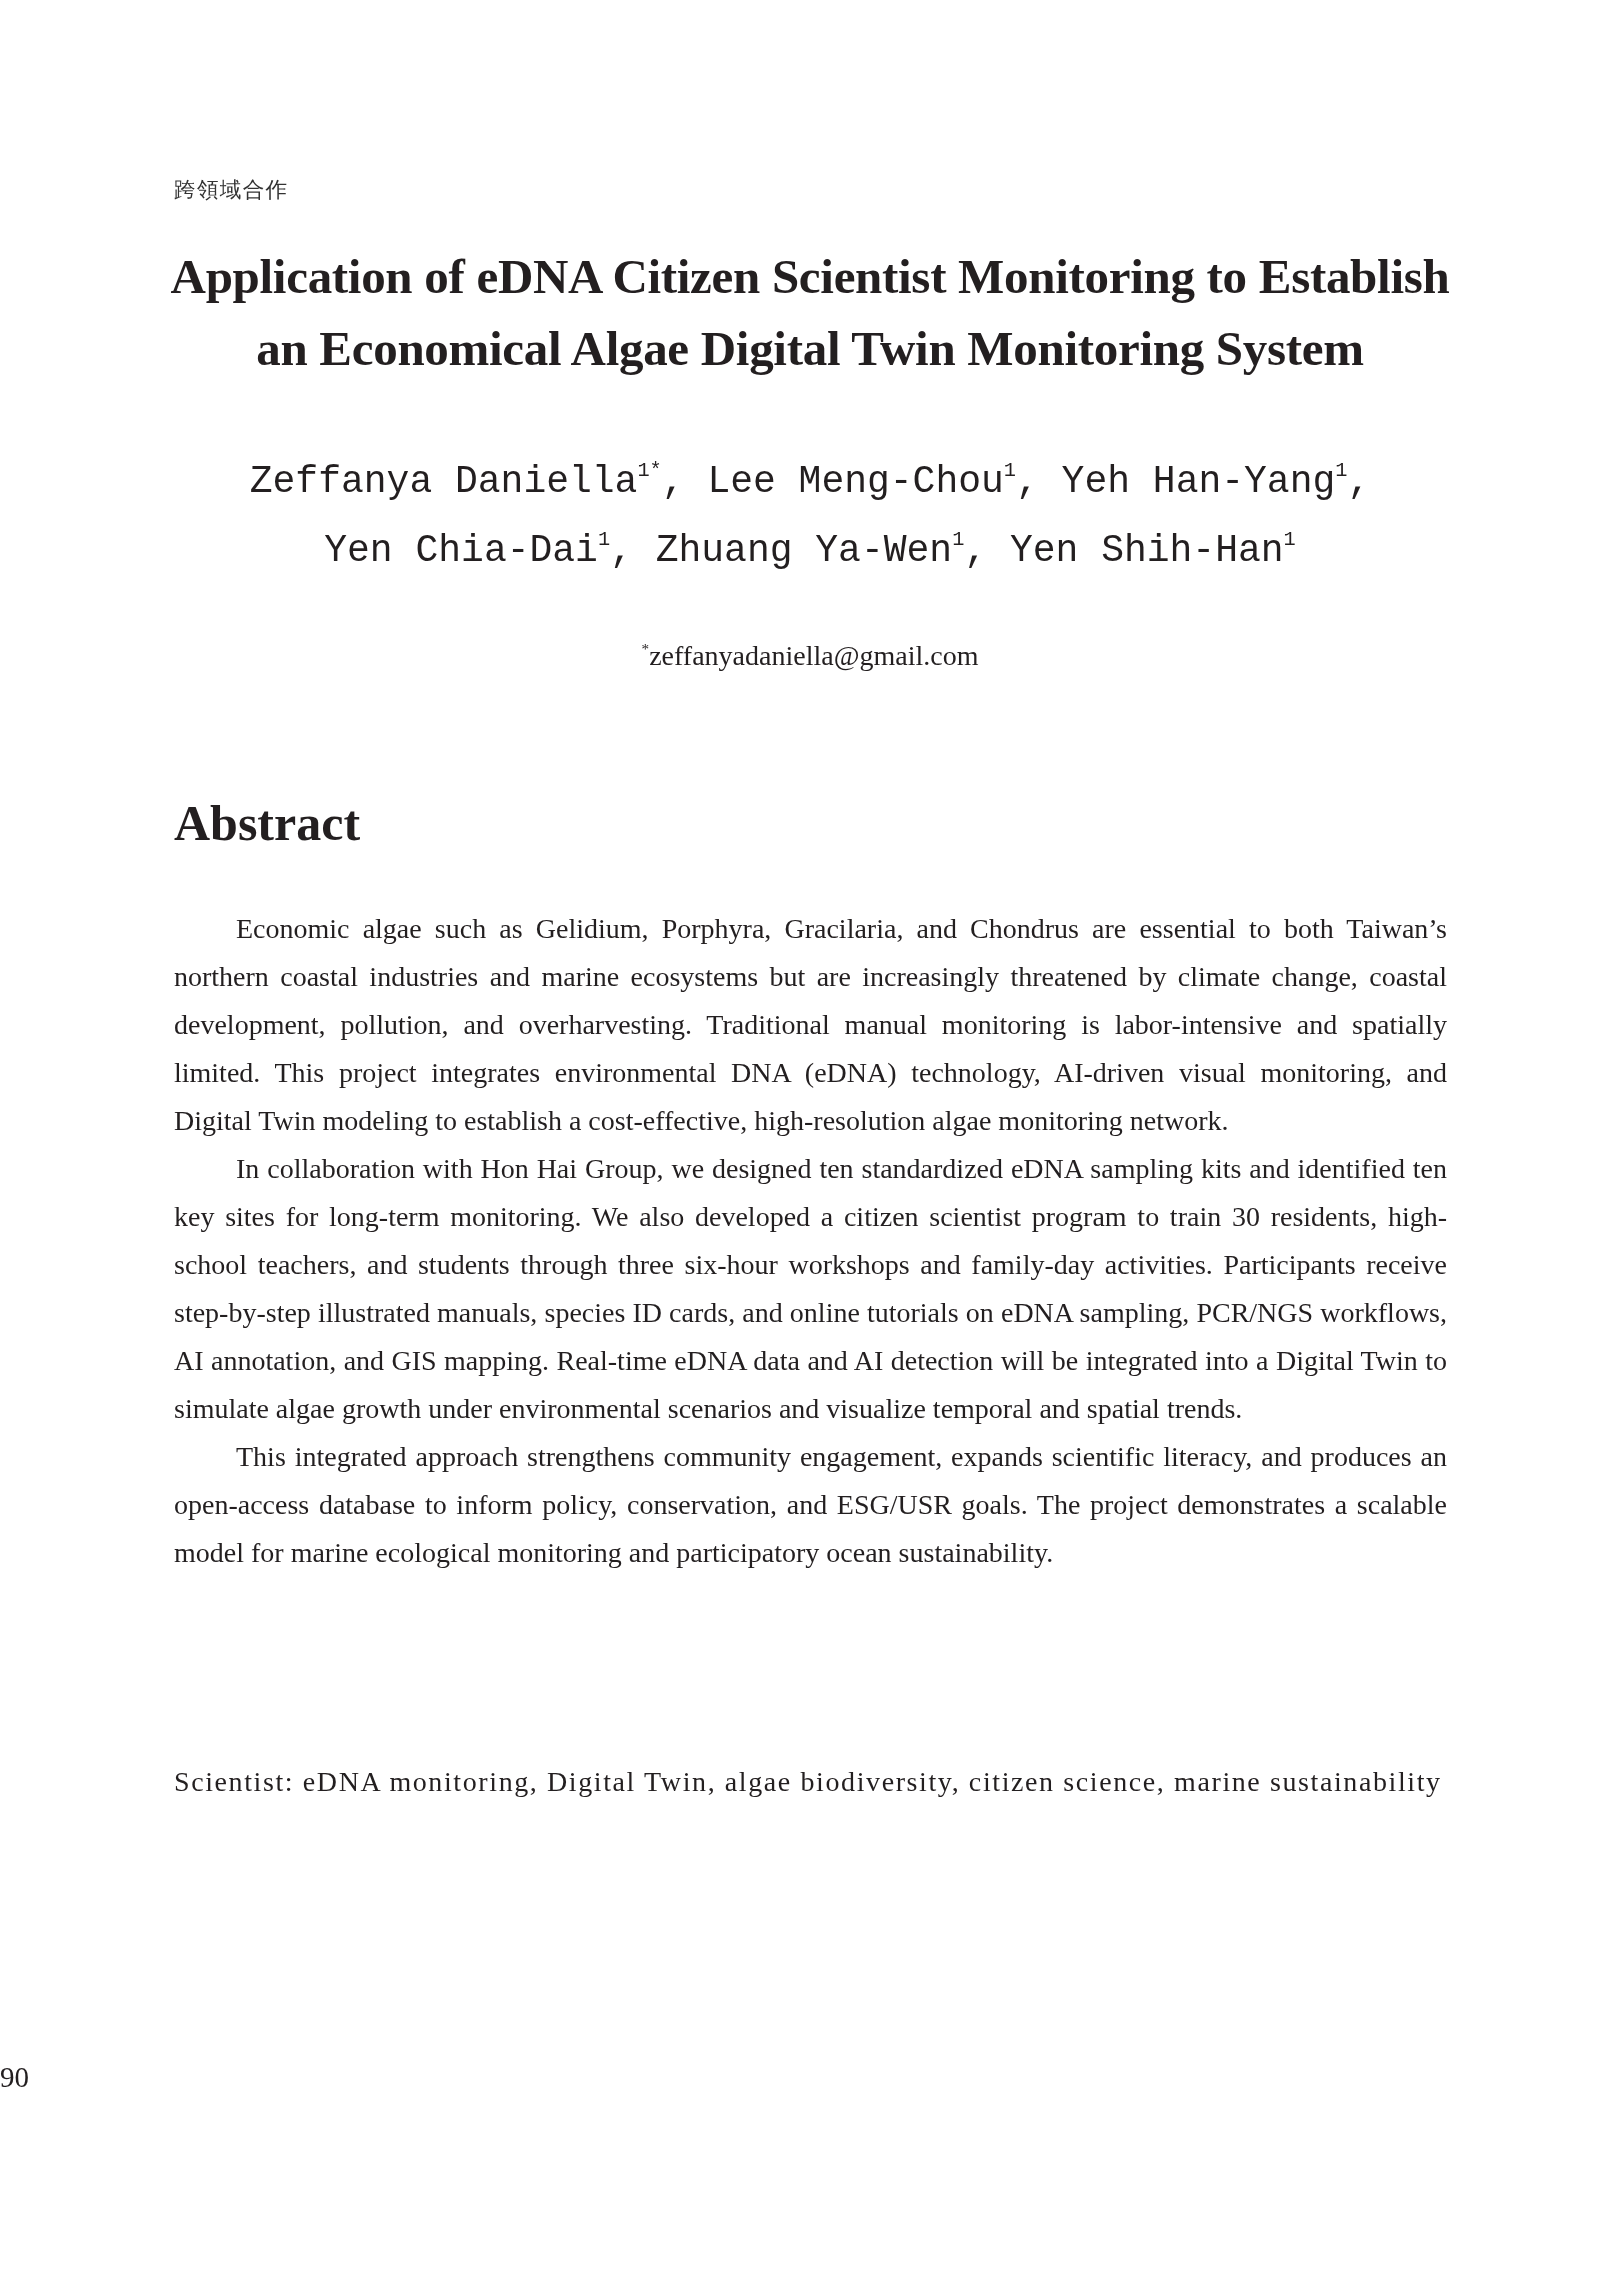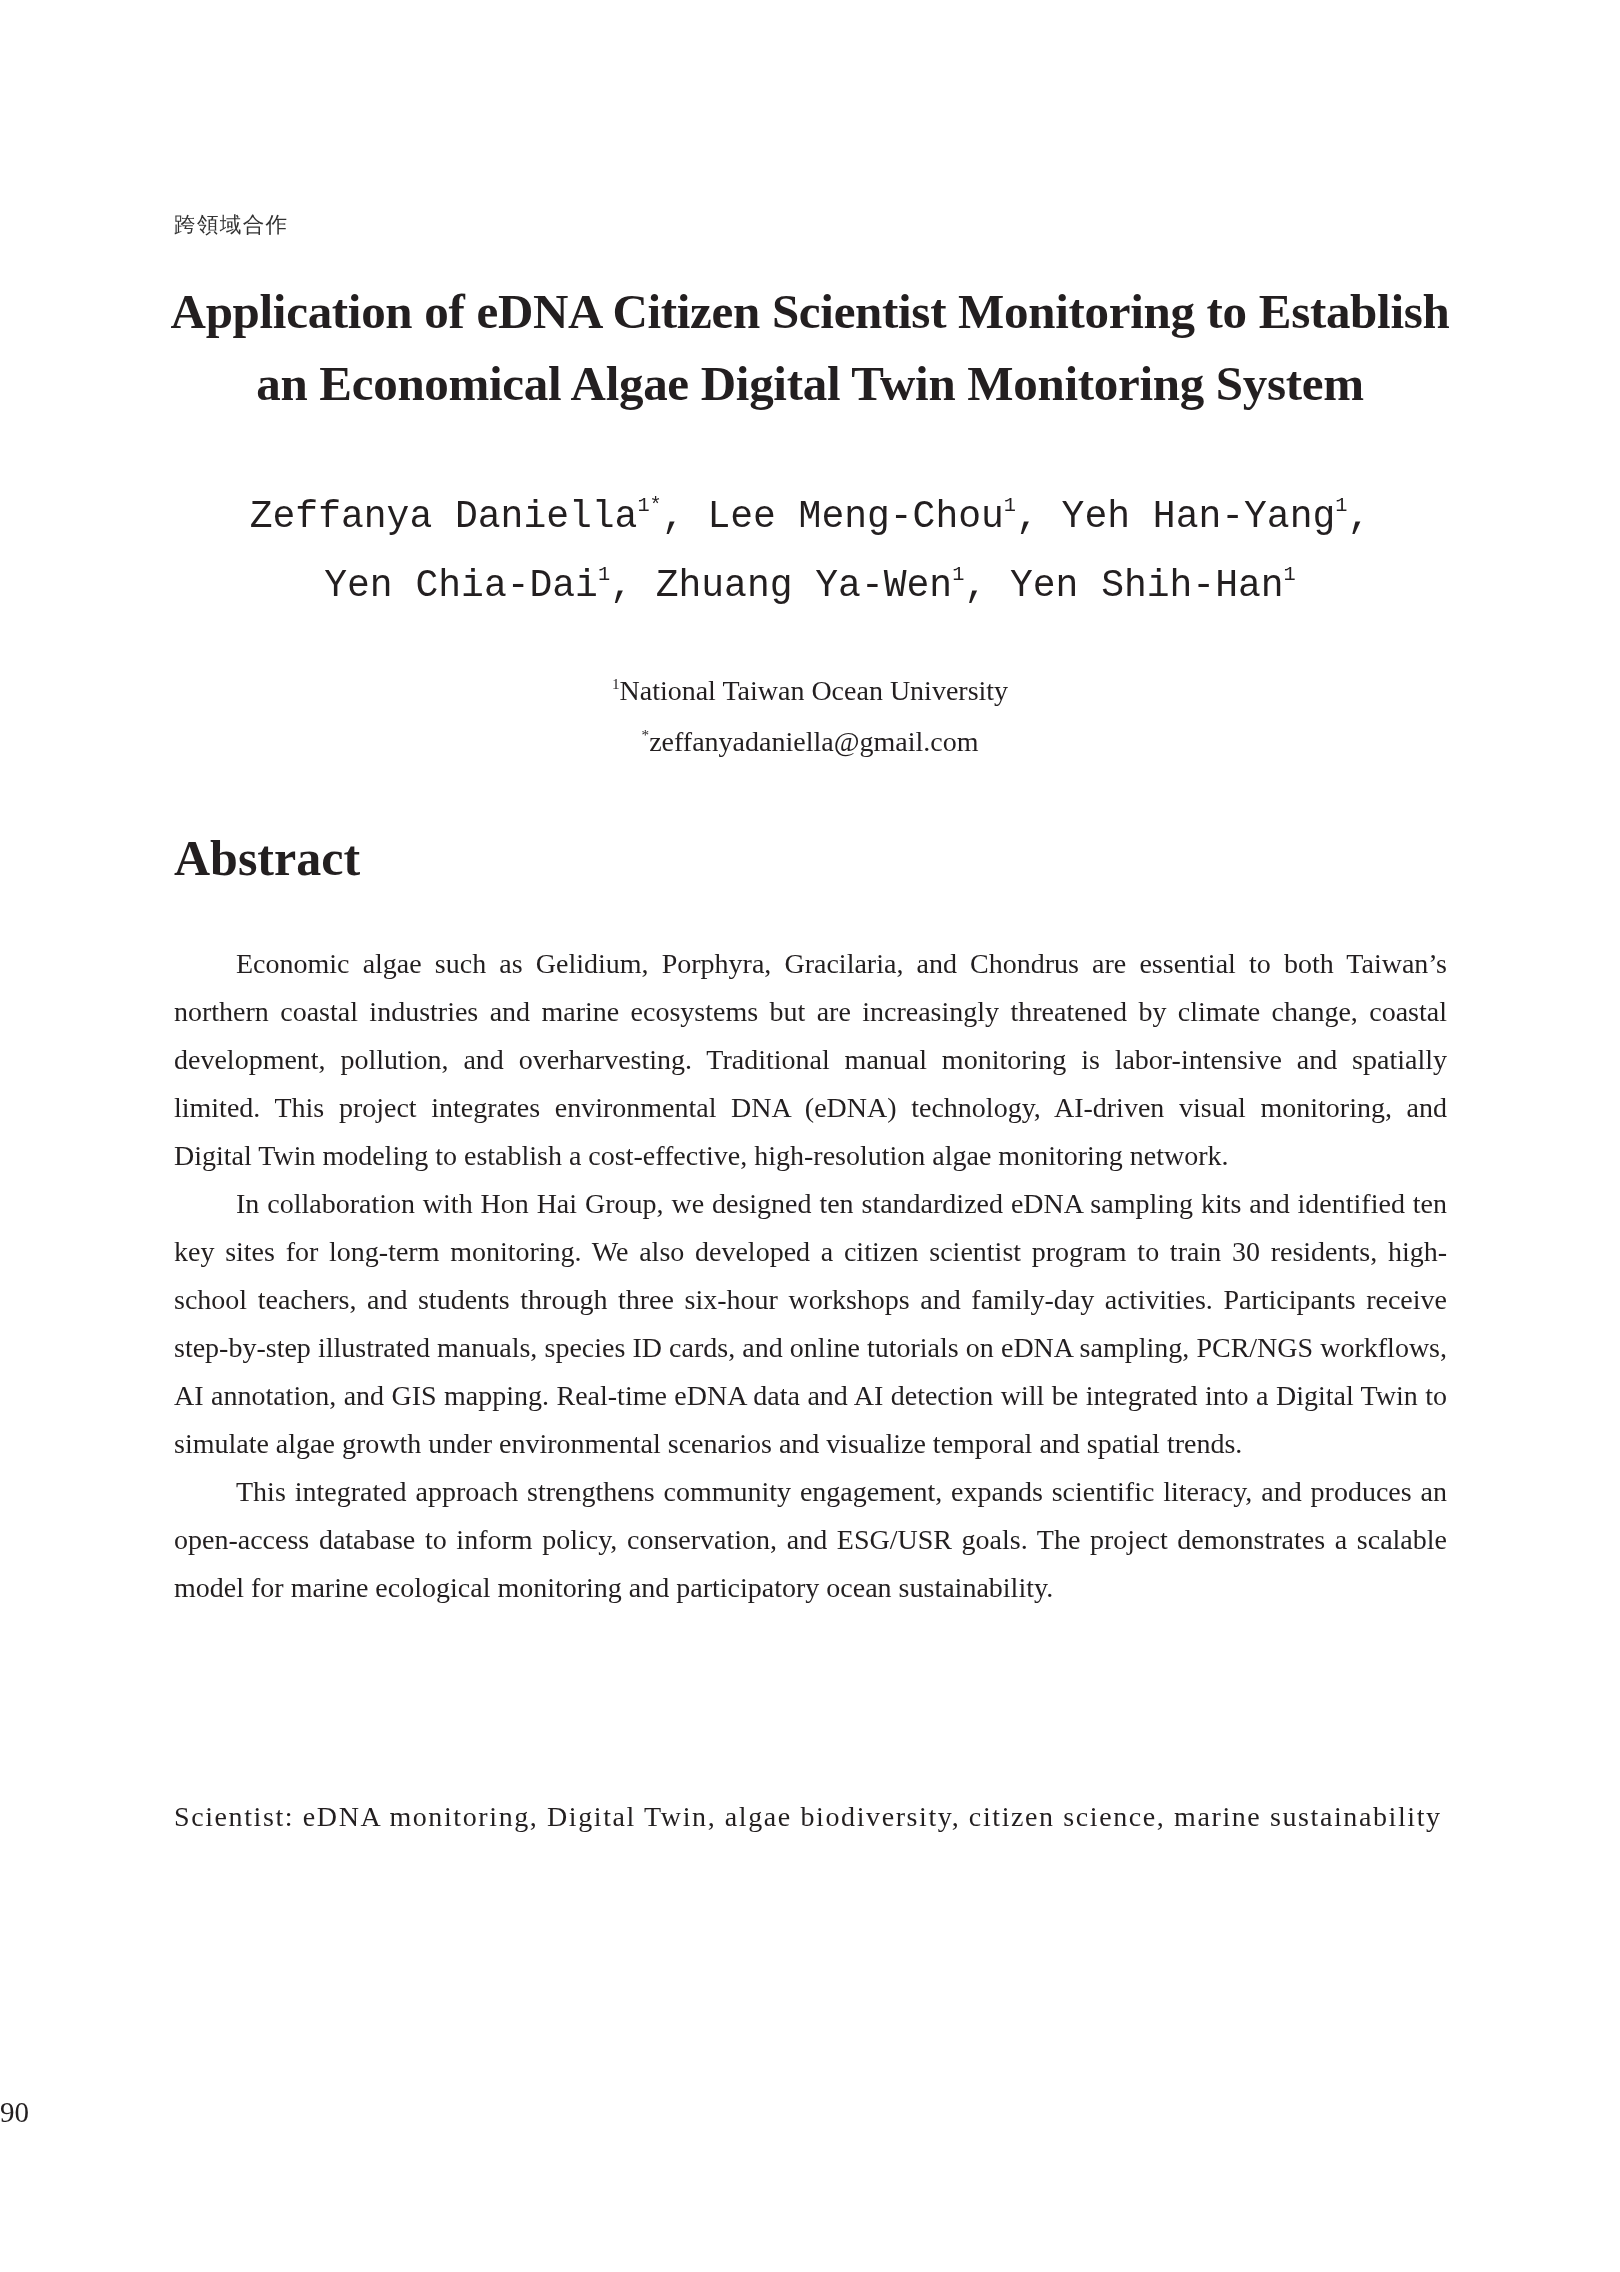--- a/index.html
+++ b/index.html
@@ -3,21 +3,21 @@
   <meta charset="utf-8">
   <style>
     html, body { margin: 0; padding: 0; background: #ffffff; }
     body {
       width: 1620px;
       height: 2273px;
       position: relative;
       color: #231f20;
       font-family: "Liberation Serif", "DejaVu Serif", serif;
     }
-    .page { position: absolute; left: 0; top: 0; width: 1620px; height: 2110px; margin-top: 35px; }
+    .page { position: absolute; left: 0; top: 0; width: 1620px; height: 2110px; }
     .section-label {
       position: absolute; left: 174px; top: 175px;
       font-family: "DejaVu Sans", "Liberation Sans", sans-serif;
       font-size: 21.6px; color: #333; letter-spacing: 1.3px;
     }
     .title {
       position: absolute; left: 127px; width: 1366px; top: 241px;
       text-align: center; font-weight: bold; font-size: 49px; line-height: 72px;
       letter-spacing: -0.3px;
     }
@@ -64,21 +64,20 @@
   <div class="authors">
     <div>
       <span>Zeffanya Daniella</span><sup>1*</sup><span>, </span><span>Lee Meng-Chou</span><sup>1</sup><span>, </span><span>Yeh Han-Yang</span><sup>1</sup><span>,</span>
     </div>
     <div>
       <span>Yen Chia-Dai</span><sup>1</sup><span>, </span><span>Zhuang Ya-Wen</span><sup>1</sup><span>, </span><span>Yen Shih-Han</span><sup>1</sup>
     </div>
   </div>
 
   <div class="affil">
-    <div><sup>1</sup><span>National Taiwan Ocean University</span></div>
     <div><sup>*</sup><span>zeffanyadaniella@gmail.com</span></div>
   </div>
 
   <div class="abstract-heading">Abstract</div>
 
   <div class="abstract-body">
     <p>Economic algae such as Gelidium, Porphyra, Gracilaria, and Chondrus are essential to both Taiwan’s northern coastal industries and marine ecosystems but are increasingly threatened by climate change, coastal development, pollution, and overharvesting. Traditional manual monitoring is labor-intensive and spatially limited. This project integrates environmental DNA (eDNA) technology, AI-driven visual monitoring, and Digital Twin modeling to establish a cost-effective, high-resolution algae monitoring network.</p>
     <p>In collaboration with Hon Hai Group, we designed ten standardized eDNA sampling kits and identified ten key sites for long-term monitoring. We also developed a citizen scientist program to train 30 residents, high-school teachers, and students through three six-hour workshops and family-day activities. Participants receive step-by-step illustrated manuals, species ID cards, and online tutorials on eDNA sampling, PCR/NGS workflows, AI annotation, and GIS mapping. Real-time eDNA data and AI detection will be integrated into a Digital Twin to simulate algae growth under environmental scenarios and visualize temporal and spatial trends.</p>
     <p>This integrated approach strengthens community engagement, expands scientific literacy, and produces an open-access database to inform policy, conservation, and ESG/USR goals. The project demonstrates a scalable model for marine ecological monitoring and participatory ocean sustainability.</p>
   </div>

